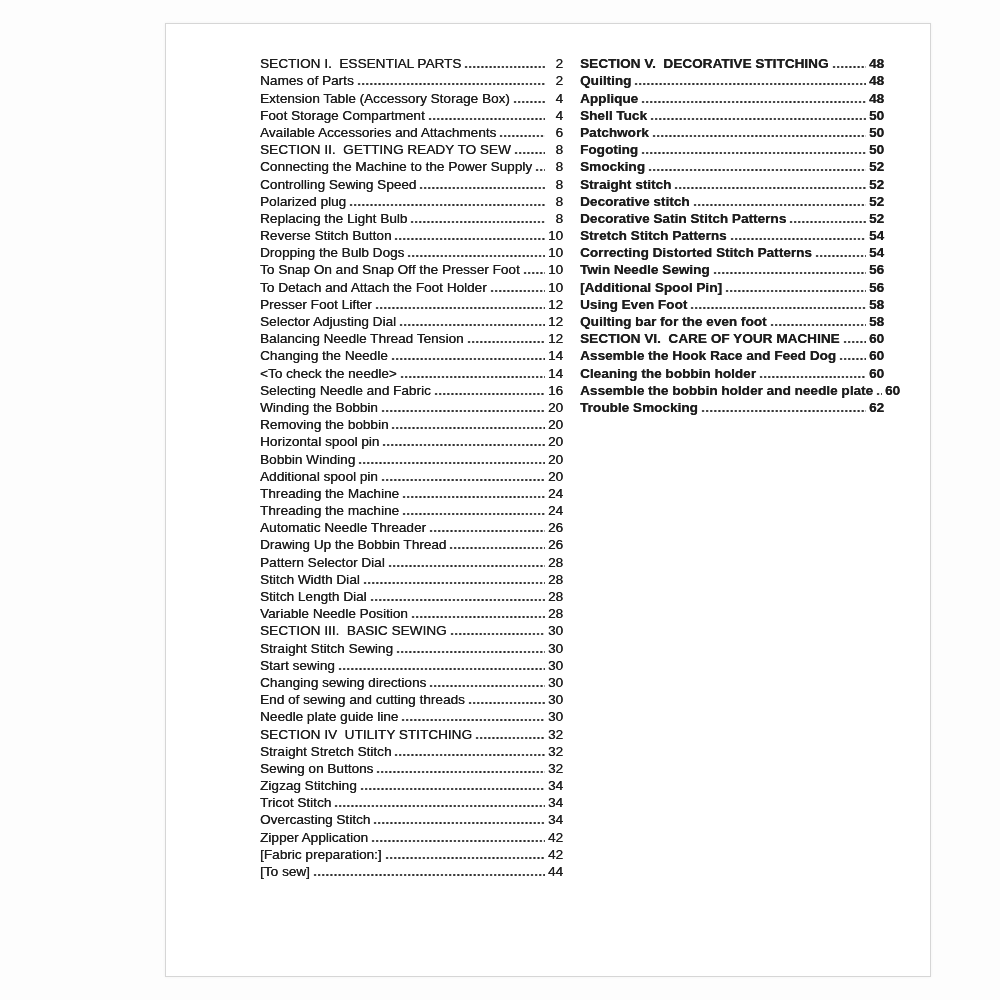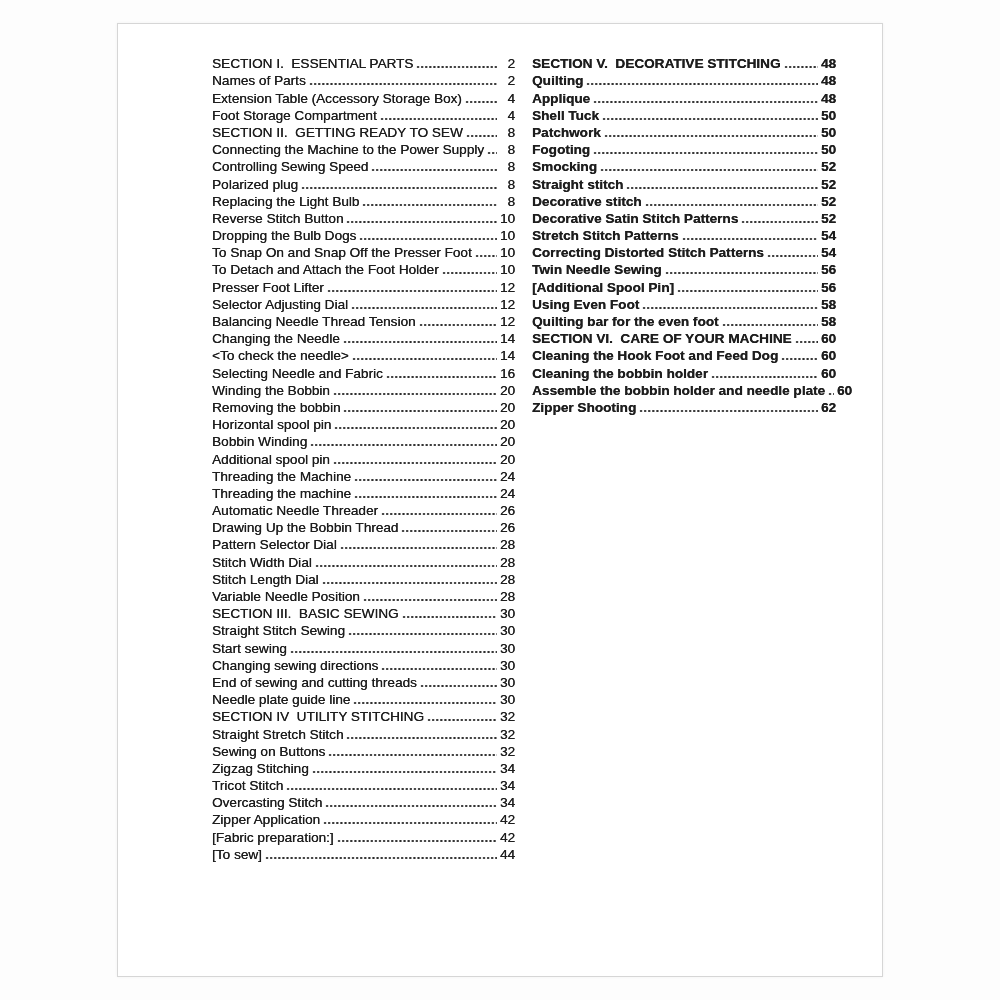--- a/index.html
+++ b/index.html
@@ -8,20 +8,21 @@
     width: 1000px;
     height: 1000px;
     background: #fdfdfd;
     font-family: "Liberation Sans", sans-serif;
     overflow: hidden;
   }
   .scan-area {
     position: relative;
     width: 832px;
     height: 1000px;
+    margin-left: 48px;
   }
   .page {
     position: absolute;
     left: 117px;
     top: 23px;
     width: 766px;
     height: 954px;
     background: #ffffff;
     border: 1px solid #d6d6d6;
     box-shadow: 0 0 3px rgba(0,0,0,0.05);
@@ -80,20 +81,25 @@
         <div class="row">
           <span class="label">Extension Table (Accessory Storage Box)</span>
           <span class="dots"></span>
           <span class="num">4</span>
         </div>
         <div class="row">
           <span class="label">Foot Storage Compartment</span>
           <span class="dots"></span>
           <span class="num">4</span>
         </div>
+        <div class="row">
+          <span class="label">Available Accessories and Attachments</span>
+          <span class="dots"></span>
+          <span class="num">6</span>
+        </div>
         <div class="row section">
           <span class="label">SECTION II.  GETTING READY TO SEW</span>
           <span class="dots"></span>
           <span class="num">8</span>
         </div>
         <div class="row">
           <span class="label">Connecting the Machine to the Power Supply</span>
           <span class="dots"></span>
           <span class="num">8</span>
         </div>
@@ -383,34 +389,34 @@
           <span class="label">Quilting bar for the even foot</span>
           <span class="dots"></span>
           <span class="num">58</span>
         </div>
         <div class="row section">
           <span class="label">SECTION VI.  CARE OF YOUR MACHINE</span>
           <span class="dots"></span>
           <span class="num">60</span>
         </div>
         <div class="row">
-          <span class="label">Cleaning the Hook Foot and Feed Dog</span>
+          <span class="label">Assemble the Hook Race and Feed Dog</span>
           <span class="dots"></span>
           <span class="num">60</span>
         </div>
         <div class="row">
           <span class="label">Cleaning the bobbin holder</span>
           <span class="dots"></span>
           <span class="num">60</span>
         </div>
         <div class="row">
           <span class="label">Assemble the bobbin holder and needle plate</span>
           <span class="dots"></span>
           <span class="num">60</span>
         </div>
         <div class="row">
-          <span class="label">Zipper Shooting</span>
+          <span class="label">Trouble Smocking</span>
           <span class="dots"></span>
           <span class="num">62</span>
         </div>
       </div>
   </div>
 </div>
 
 </body></html>

